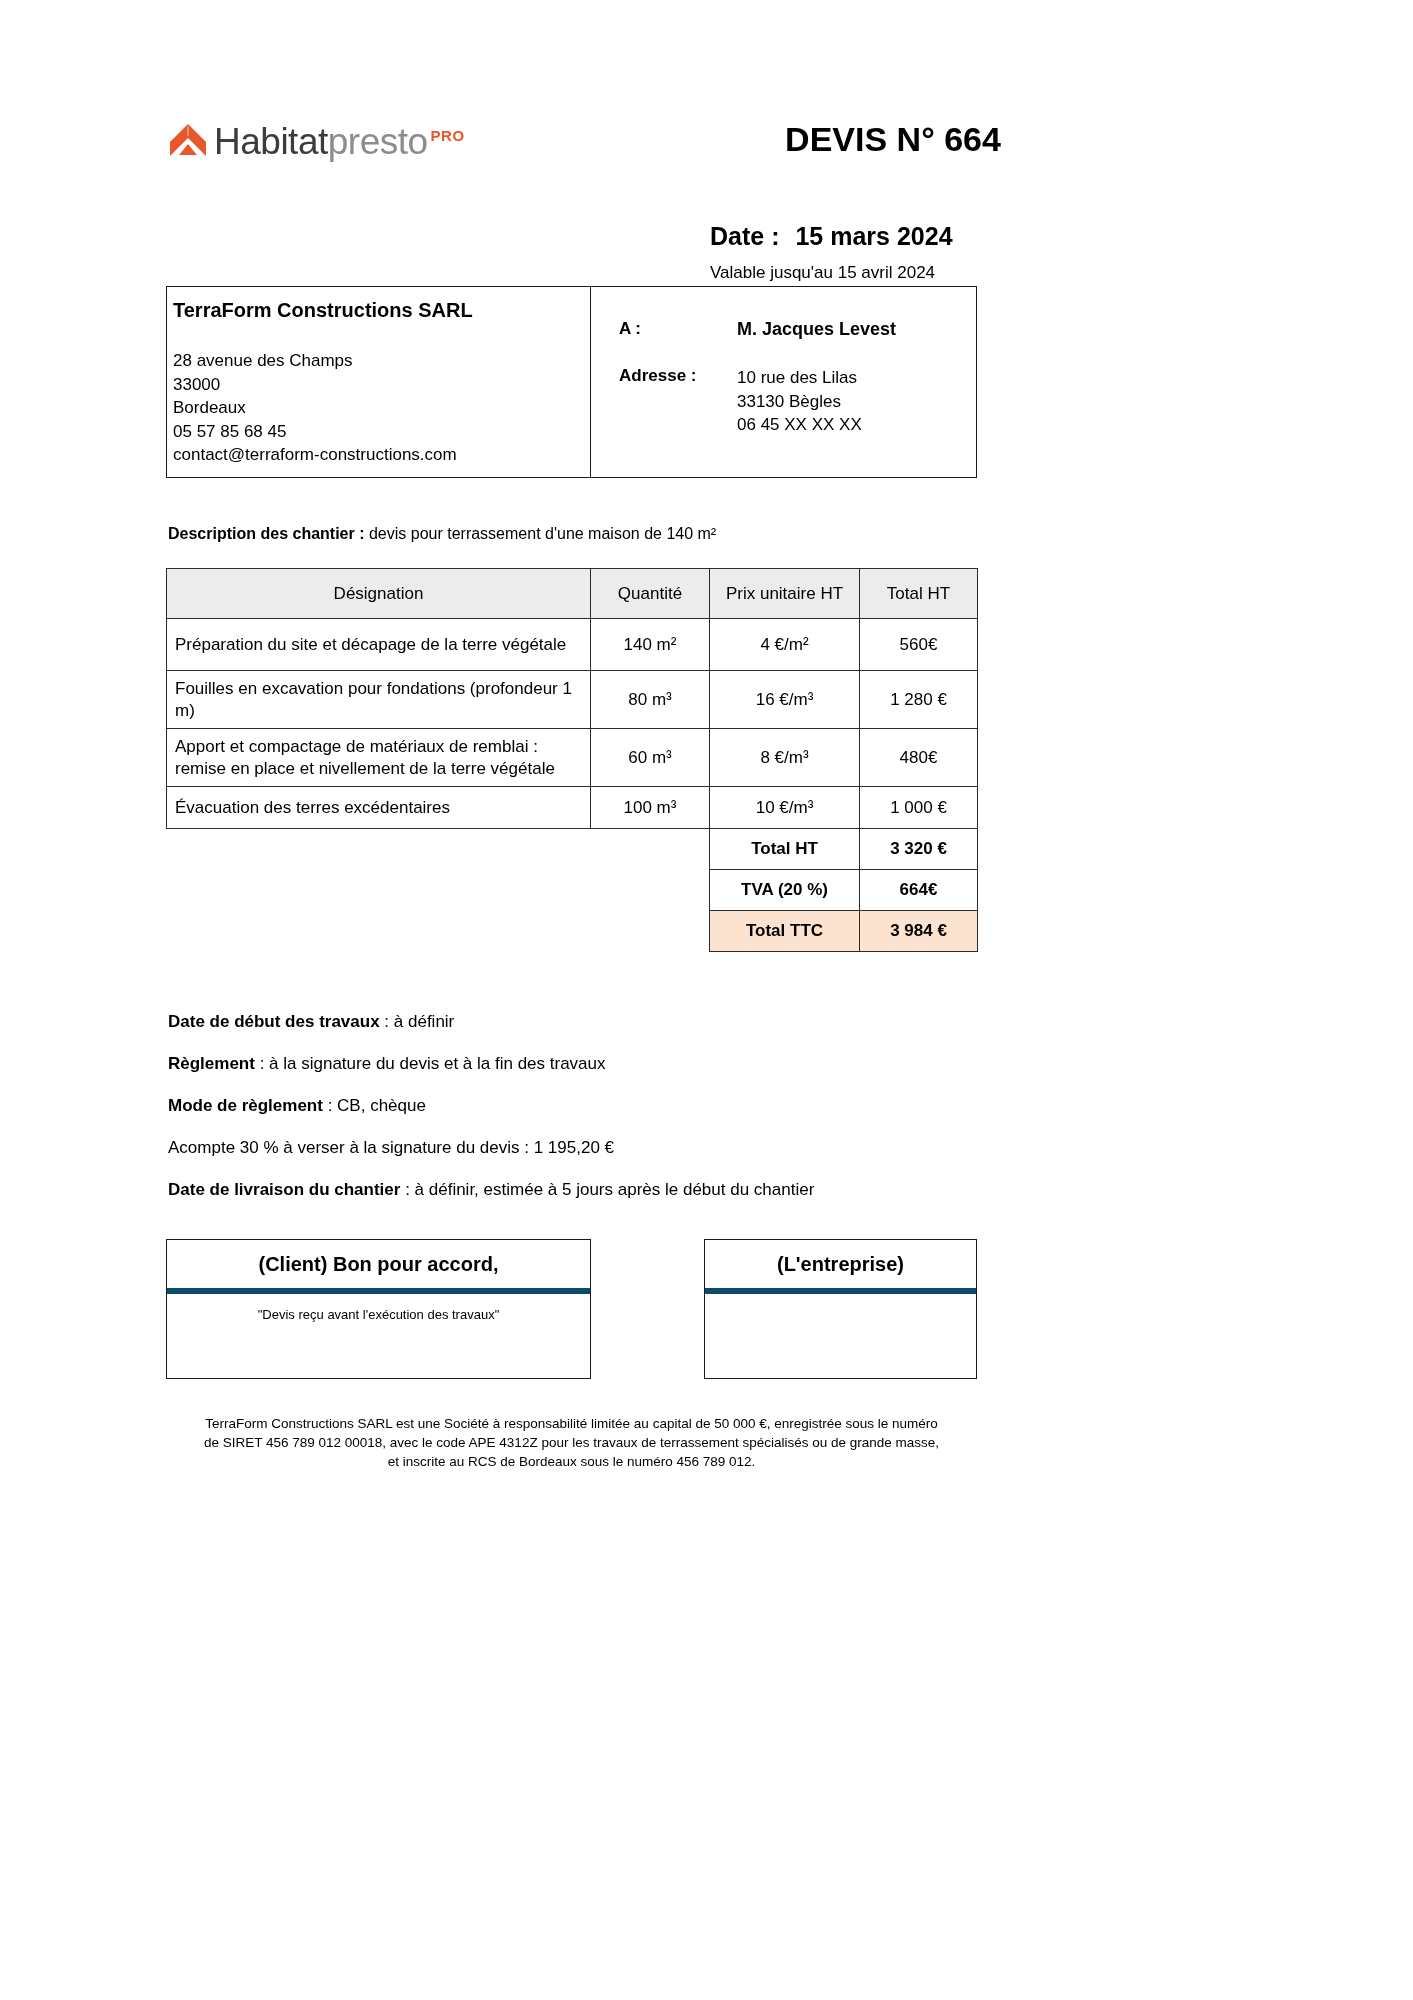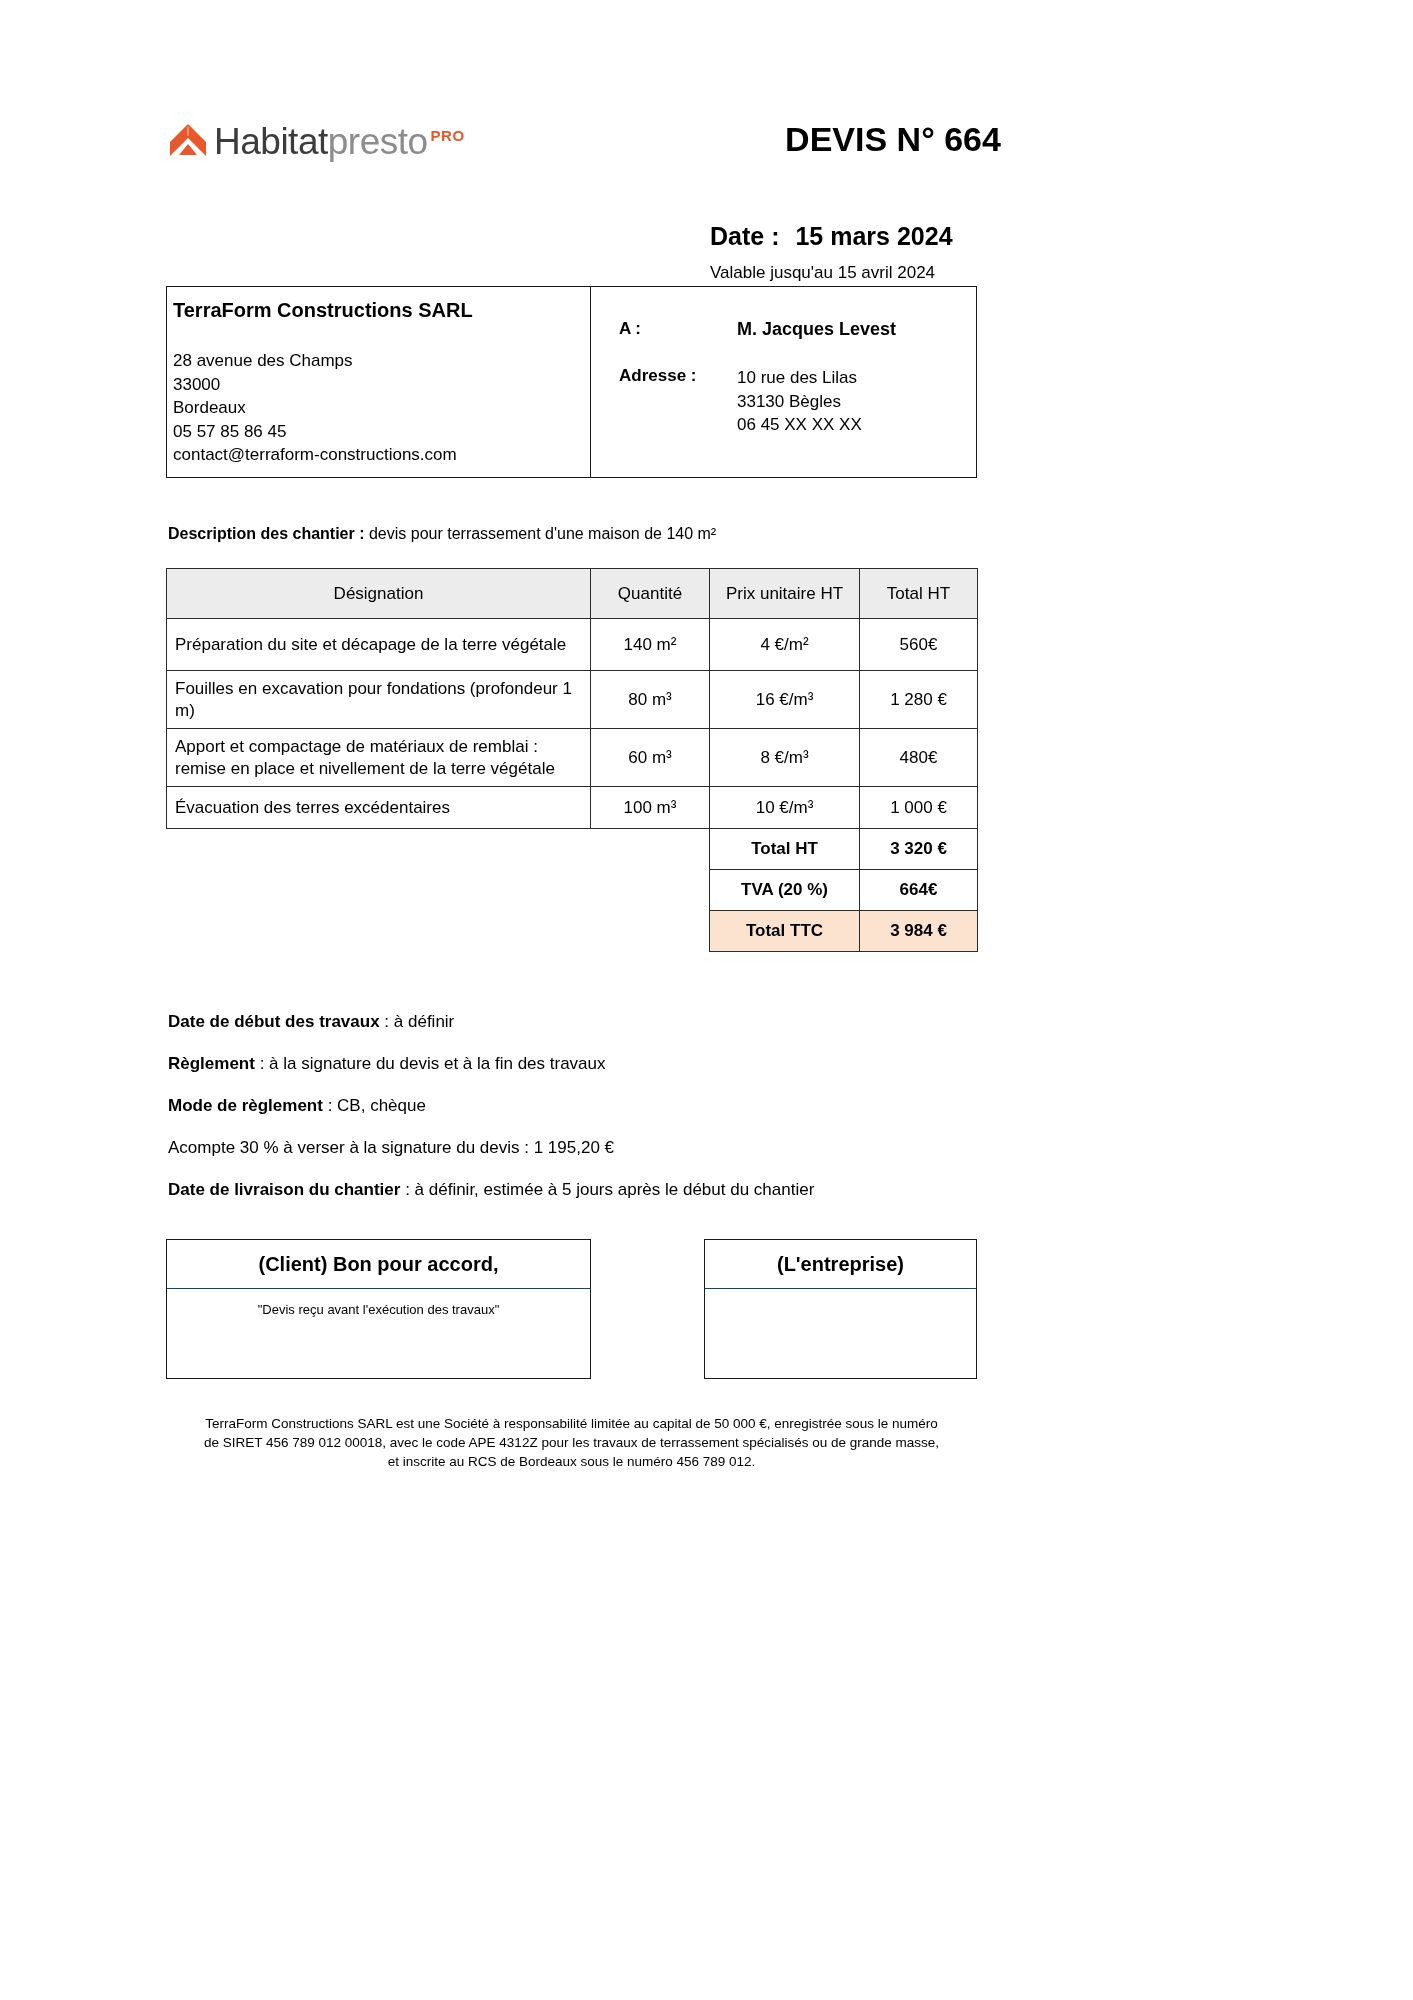--- a/index.html
+++ b/index.html
@@ -244,21 +244,21 @@
     position: absolute;
     left: 704px;
     top: 1239px;
     width: 273px;
     height: 140px;
     box-sizing: border-box;
     border: 1px solid #1a1a1a;
   }
   .sig-head {
     height: 48px;
-    border-bottom: 1px solid #0c4a6e;
+    border-bottom: 6px solid #0c4a6e;
     display: flex;
     align-items: center;
     justify-content: center;
     font-size: 20px;
     font-weight: bold;
   }
   .sig-note {
     text-align: center;
     font-size: 13px;
     padding-top: 13px;
@@ -306,21 +306,21 @@
   </div>
 
   <div class="parties">
 
     <div class="party-left">
       <div class="company-name">TerraForm Constructions SARL</div>
       <div class="company-lines">
         <div>28 avenue des Champs</div>
         <div>33000</div>
         <div>Bordeaux</div>
-        <div>05 57 85 86 45</div>
+        <div>05 57 85 68 45</div>
         <div>contact@terraform-constructions.com</div>
       </div>
     </div>
 
     <div class="party-right">
       <div class="recipient-row">
         <div class="recipient-label">A :</div>
         <div class="recipient-value">M. Jacques Levest</div>
       </div>
       <div class="addr-row">

